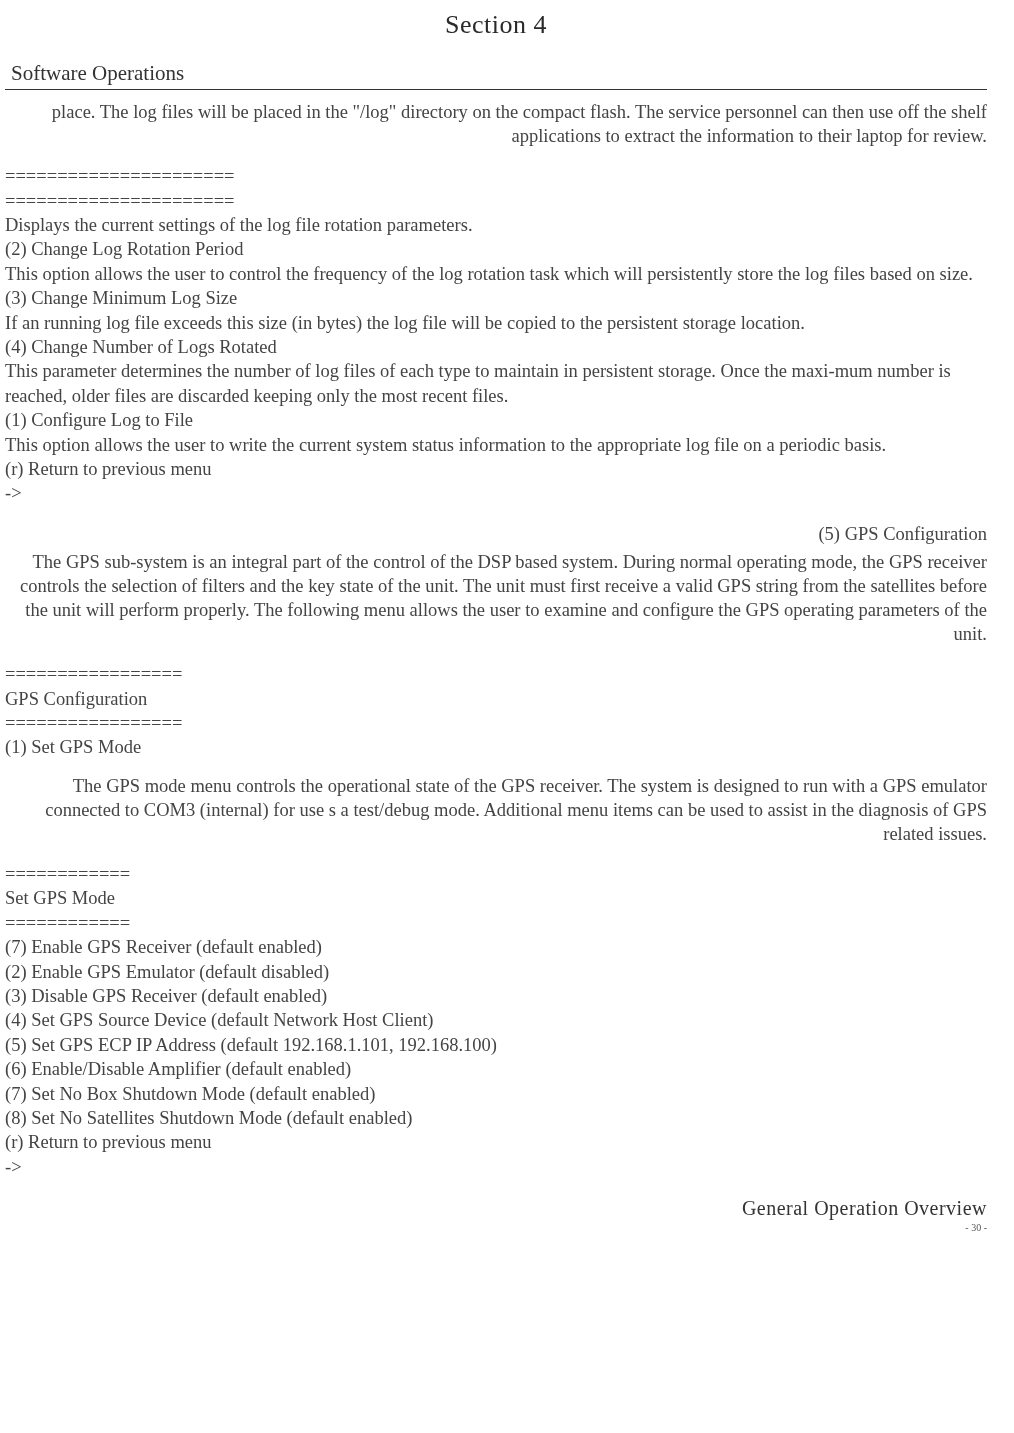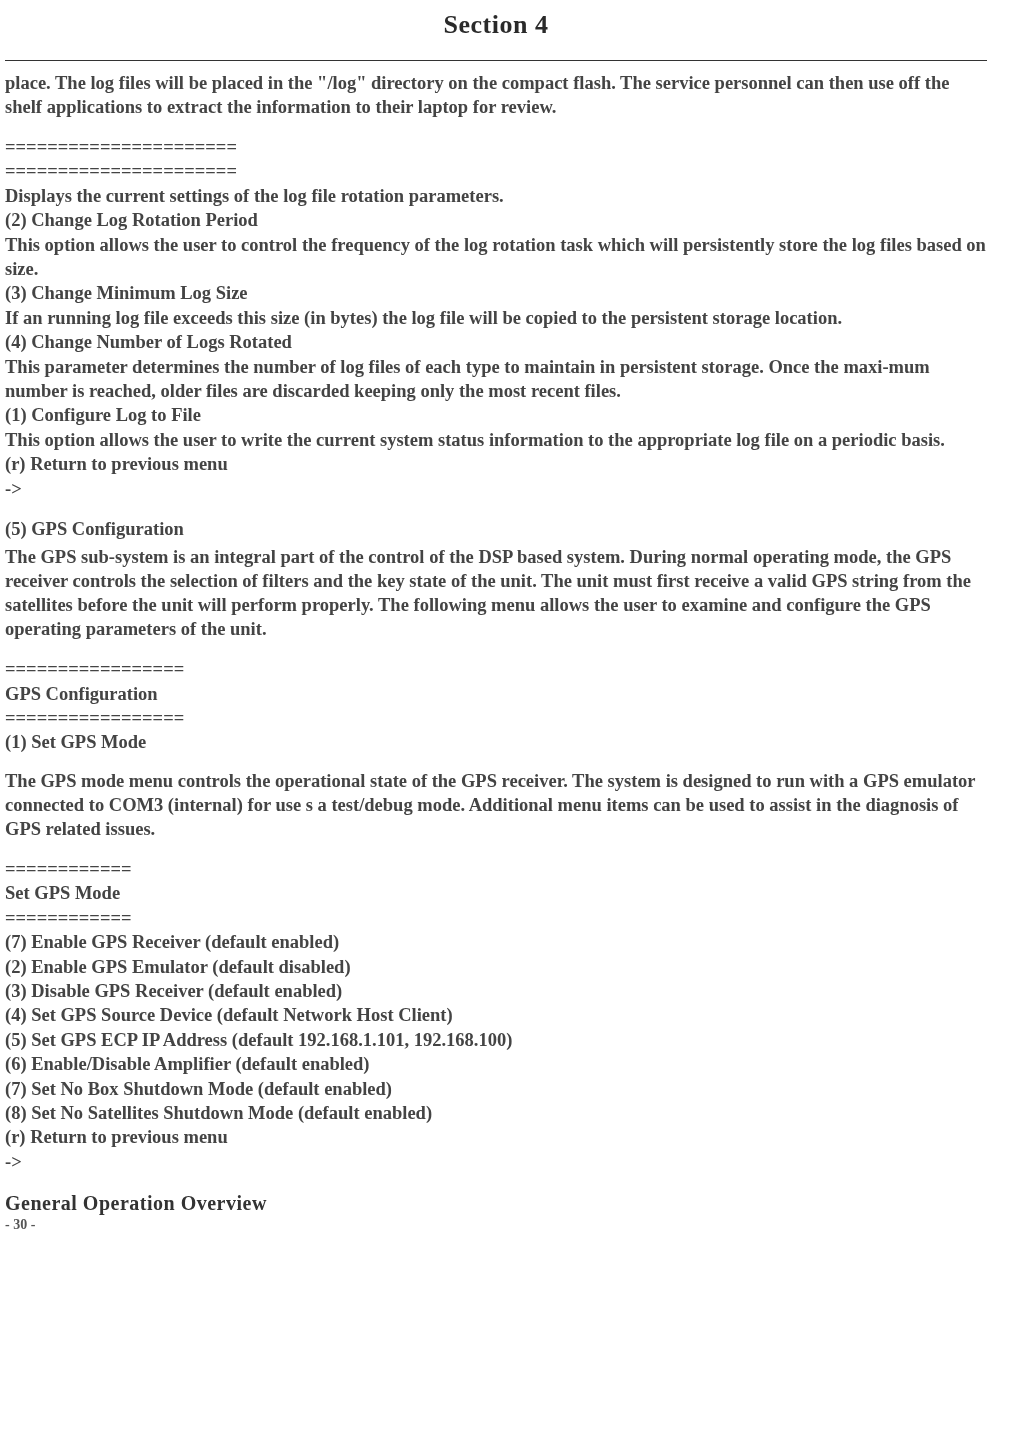--- a/index.html
+++ b/index.html
@@ -7,21 +7,20 @@
       padding: 0;
       font-family: "Times New Roman", Times, serif;
       font-size: 18.5px;
       color: #444444;
       line-height: 1.3;
       width: 1014px;
       box-sizing: border-box;
     }
     .page {
       padding: 0 27px 0 5px;
-      font-weight: bold;
     }
     .section-header {
       text-align: center;
       font-size: 26px;
       color: #2a2a2a;
       margin-top: 8px;
       margin-bottom: 18px;
       letter-spacing: 0.5px;
     }
     .subtitle {
@@ -30,51 +29,52 @@
       margin-left: 6px;
       margin-bottom: 2px;
     }
     .hr-line {
       border: none;
       border-top: 1.5px solid #333;
       margin: 2px 0 10px 0;
     }
     .para {
       margin: 0 0 16px 0;
-      text-align: left;
+      text-align: right;
     }
     .menu-block {
       margin: 0 0 16px 0;
     }
     .menu-line {
       margin: 0;
       padding: 0;
       line-height: 1.32;
     }
     .footer {
-      text-align: left;
+      text-align: right;
     }
     .footer-title {
       font-size: 20px;
       color: #333;
       letter-spacing: 0.5px;
     }
     .footer-page {
-      font-size: 14px;
+      font-size: 10px;
       color: #555;
       margin-top: 0;
     }
   </style>
 </head>
 <body>
 
 <div class="page">
 
   <div class="section-header">Section  4</div>
 
+  <div class="subtitle">Software Operations</div>
   <hr class="hr-line">
 
   <p class="para">place. The  log files will be  placed in the  "/log" directory on  the  compact flash.  The  service personnel can  then  use off the  shelf applications to extract  the  information to their laptop for review.</p>
 
   <div class="menu-block">
     <div class="menu-line">======================</div>
     <div class="menu-line">======================</div>
     <div class="menu-line">Displays  the  current  settings of the  log file rotation parameters.</div>
     <div class="menu-line">(2) Change Log Rotation  Period</div>
     <div class="menu-line">This option  allows  the  user  to control  the  frequency of the  log rotation  task  which  will persistently store  the  log files based on  size.</div>

